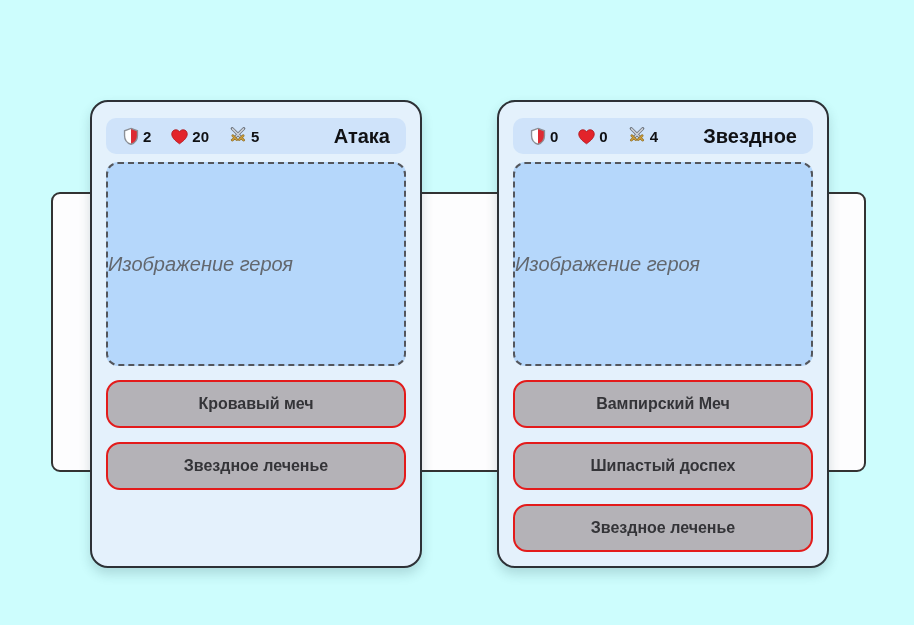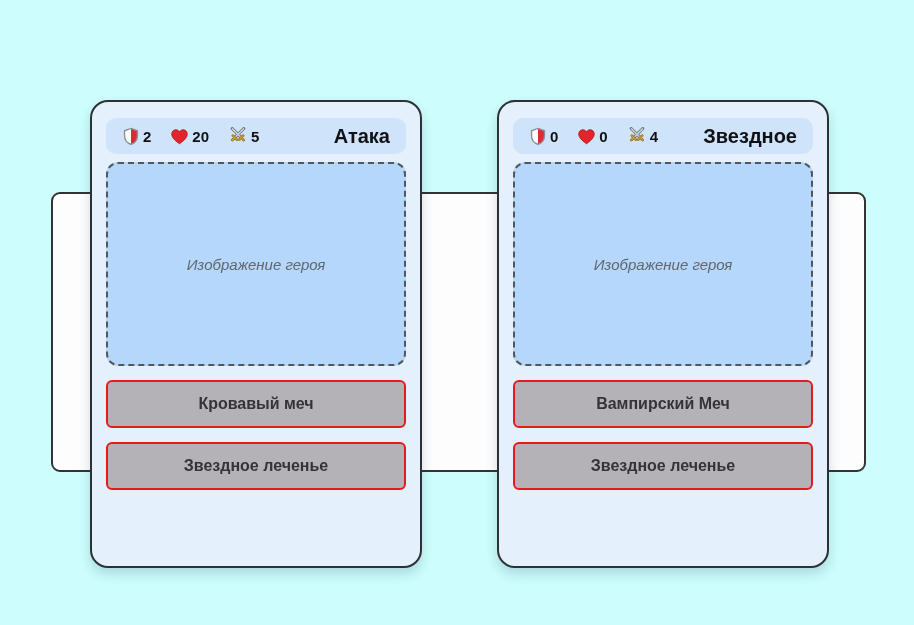--- a/index.html
+++ b/index.html
@@ -58,34 +58,34 @@
   .image-placeholder {
     margin-top: 8px;
     flex: 0 0 204px;
     height: 204px;
     box-sizing: border-box;
     background: #b5d7fb;
     border: 2px dashed #53565c;
     border-radius: 12px;
     display: flex;
     align-items: center;
-    justify-content: center;
+    justify-content: flex-start;
     font-style: italic;
-    font-size: 15px;
+    font-size: 20px;
     color: #62676e;
   }
   .ability {
     margin-top: 14px;
     flex: 0 0 48px;
     height: 48px;
     box-sizing: border-box;
     width: 100%;
     background: #b4b2b7;
     border: 2px solid #e31b1b;
-    border-radius: 6px;
+    border-radius: 14px;
     font-family: "Liberation Sans", sans-serif;
     font-weight: bold;
     font-size: 16px;
     color: #343438;
     cursor: pointer;
   }
 </style>
 </head>
 <body>
 
@@ -185,14 +185,15 @@
       <span class="stat-value">4</span>
     </span>
     <span class="role-label">Звездное</span>
   </div>
 
   <div class="image-placeholder">
     <span>Изображение героя</span>
   </div>
 
   <button class="ability">Вампирский Меч</button>
+  <button class="ability">Шипастый доспех</button>
   <button class="ability">Звездное леченье</button>
 </div>
 
 </body></html>

